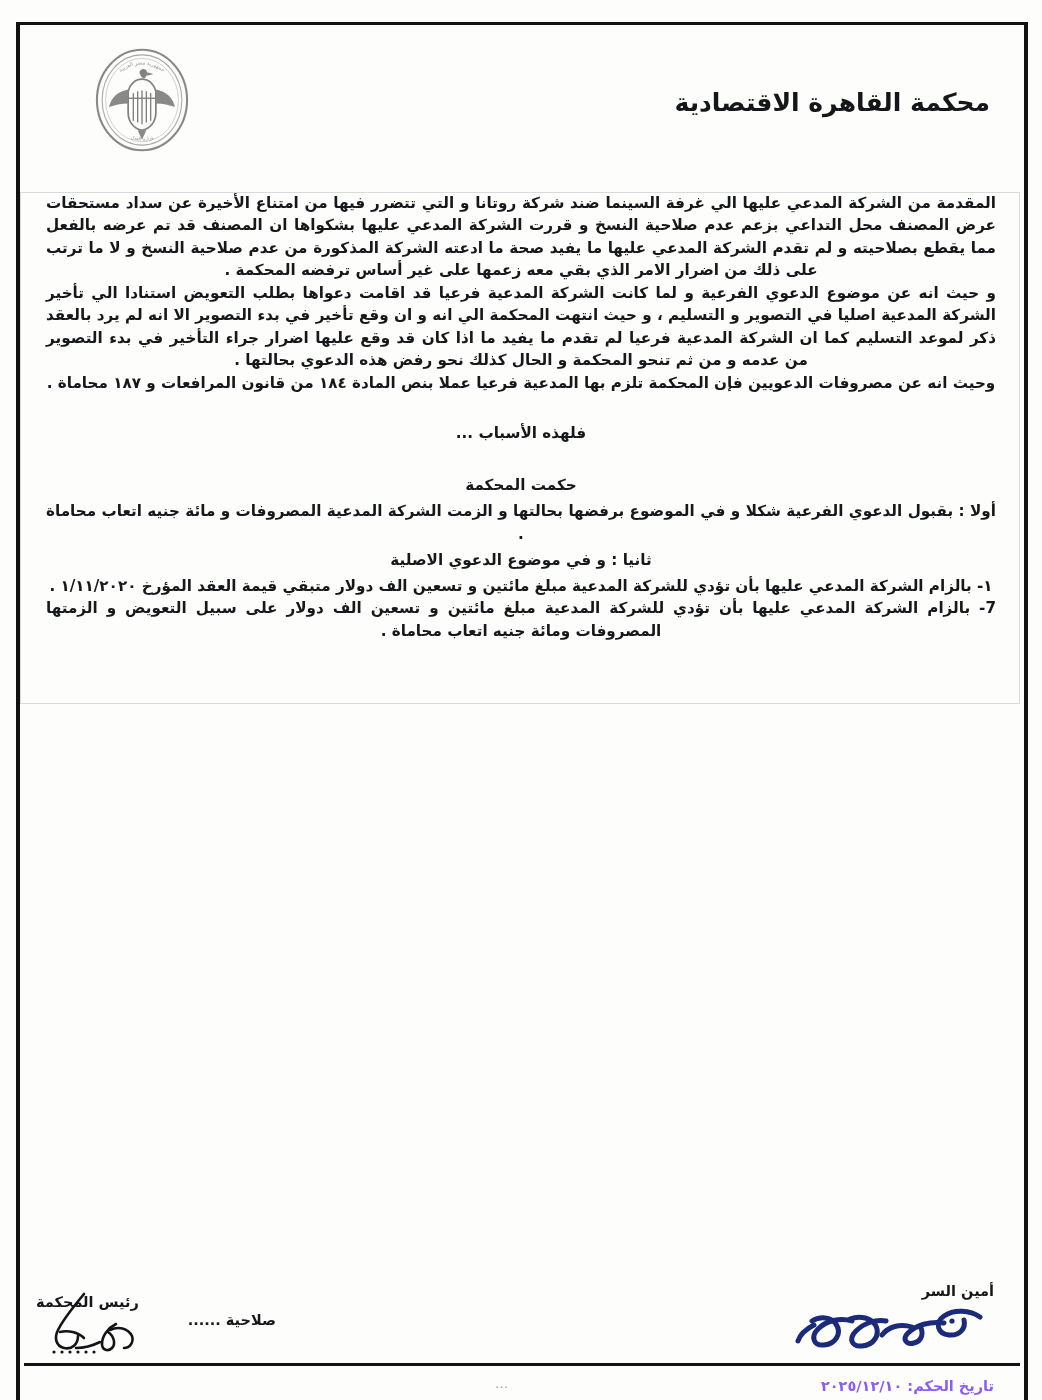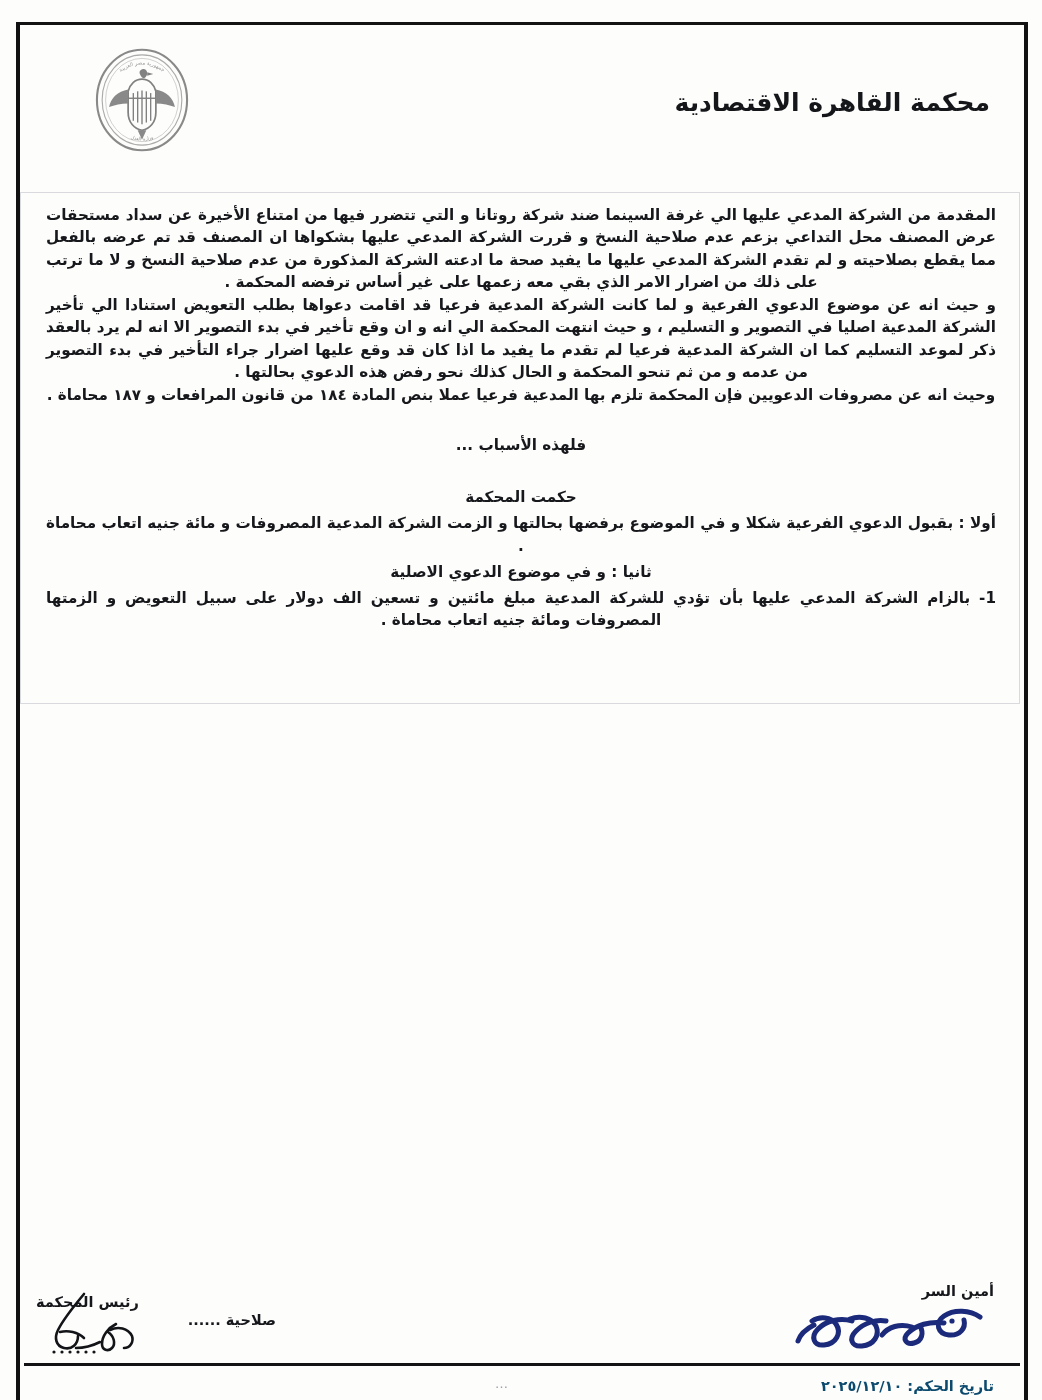--- a/index.html
+++ b/index.html
@@ -81,21 +81,21 @@
     width: 1000px;
     height: 512px;
     border: 1px solid #d9dade;
     box-sizing: border-box;
   }
 
   
   #body {
     position: absolute;
     left: 46px;
-    top: 204px;
+    top: 192px;
     width: 950px;
     color: #17181c;
     font-size: 15.2px;
     line-height: 22.3px;
     font-weight: bold;
   }
   .para {
     text-align: justify;
     text-align-last: center;
     margin: 0 0 1px 0;
@@ -176,21 +176,21 @@
     font-size: 13px;
     color: #9aa0a6;
     letter-spacing: 2px;
   }
   #judgment-date {
     position: absolute;
     right: 48px;
     top: 1378px;
     font-size: 14.5px;
     font-weight: bold;
-    color: #0c4a6e;
+    color: #8b5cf6;
     white-space: nowrap;
   }
 </style>
 </head>
 <body>
 
 <div id="page">
 
   <div class="edge-rule-top"></div>
   <div class="edge-rule left"></div>
@@ -247,21 +247,22 @@
     <div class="spacer-md"></div>
 
     <p class="center-line">فلهذه الأسباب ...</p>
 
     <div class="spacer-md"></div>
 
     <p class="center-line">حكمت المحكمة</p>
 
     <p class="ruling-line">أولا : بقبول الدعوي الفرعية شكلا و في الموضوع برفضها بحالتها و الزمت الشركة المدعية المصروفات و مائة جنيه اتعاب محاماة .</p>
     <p class="center-line">ثانيا : و في موضوع الدعوي الاصلية</p>
-    <p class="ruling-line">1- بالزام الشركة المدعي عليها بأن تؤدي للشركة المدعية مبلغ مائتين و تسعين الف دولار على سبيل التعويض و الزمتها المصروفات ومائة جنيه اتعاب محاماة .</p>
+    <p class="ruling-line">١- بالزام الشركة المدعي عليها بأن تؤدي للشركة المدعية مبلغ مائتين و تسعين الف دولار متبقي قيمة العقد المؤرخ ١/١١/٢٠٢٠ .</p>
+    <p class="ruling-line">7- بالزام الشركة المدعي عليها بأن تؤدي للشركة المدعية مبلغ مائتين و تسعين الف دولار على سبيل التعويض و الزمتها المصروفات ومائة جنيه اتعاب محاماة .</p>
   </div>
 
   <div id="sig-secretary">
     <div class="sig-label">أمين السر</div>
     <svg width="210" height="52" viewBox="0 0 210 52">
       <g fill="none" stroke="#1b2a7a" stroke-width="5" stroke-linecap="round" stroke-linejoin="round">
         <path d="M196 16 C186 9 170 8 160 15 C150 22 154 33 165 34 C176 35 182 27 180 19"></path>
         <path d="M160 22 C146 20 132 24 124 32 C118 38 122 44 130 42 C138 40 140 32 136 25"></path>
         <path d="M128 26 C116 22 104 26 98 34"></path>
         <path d="M102 20 C92 18 80 22 72 30 C64 38 68 46 78 45 C90 44 96 34 92 25 C88 17 76 14 66 18"></path>

